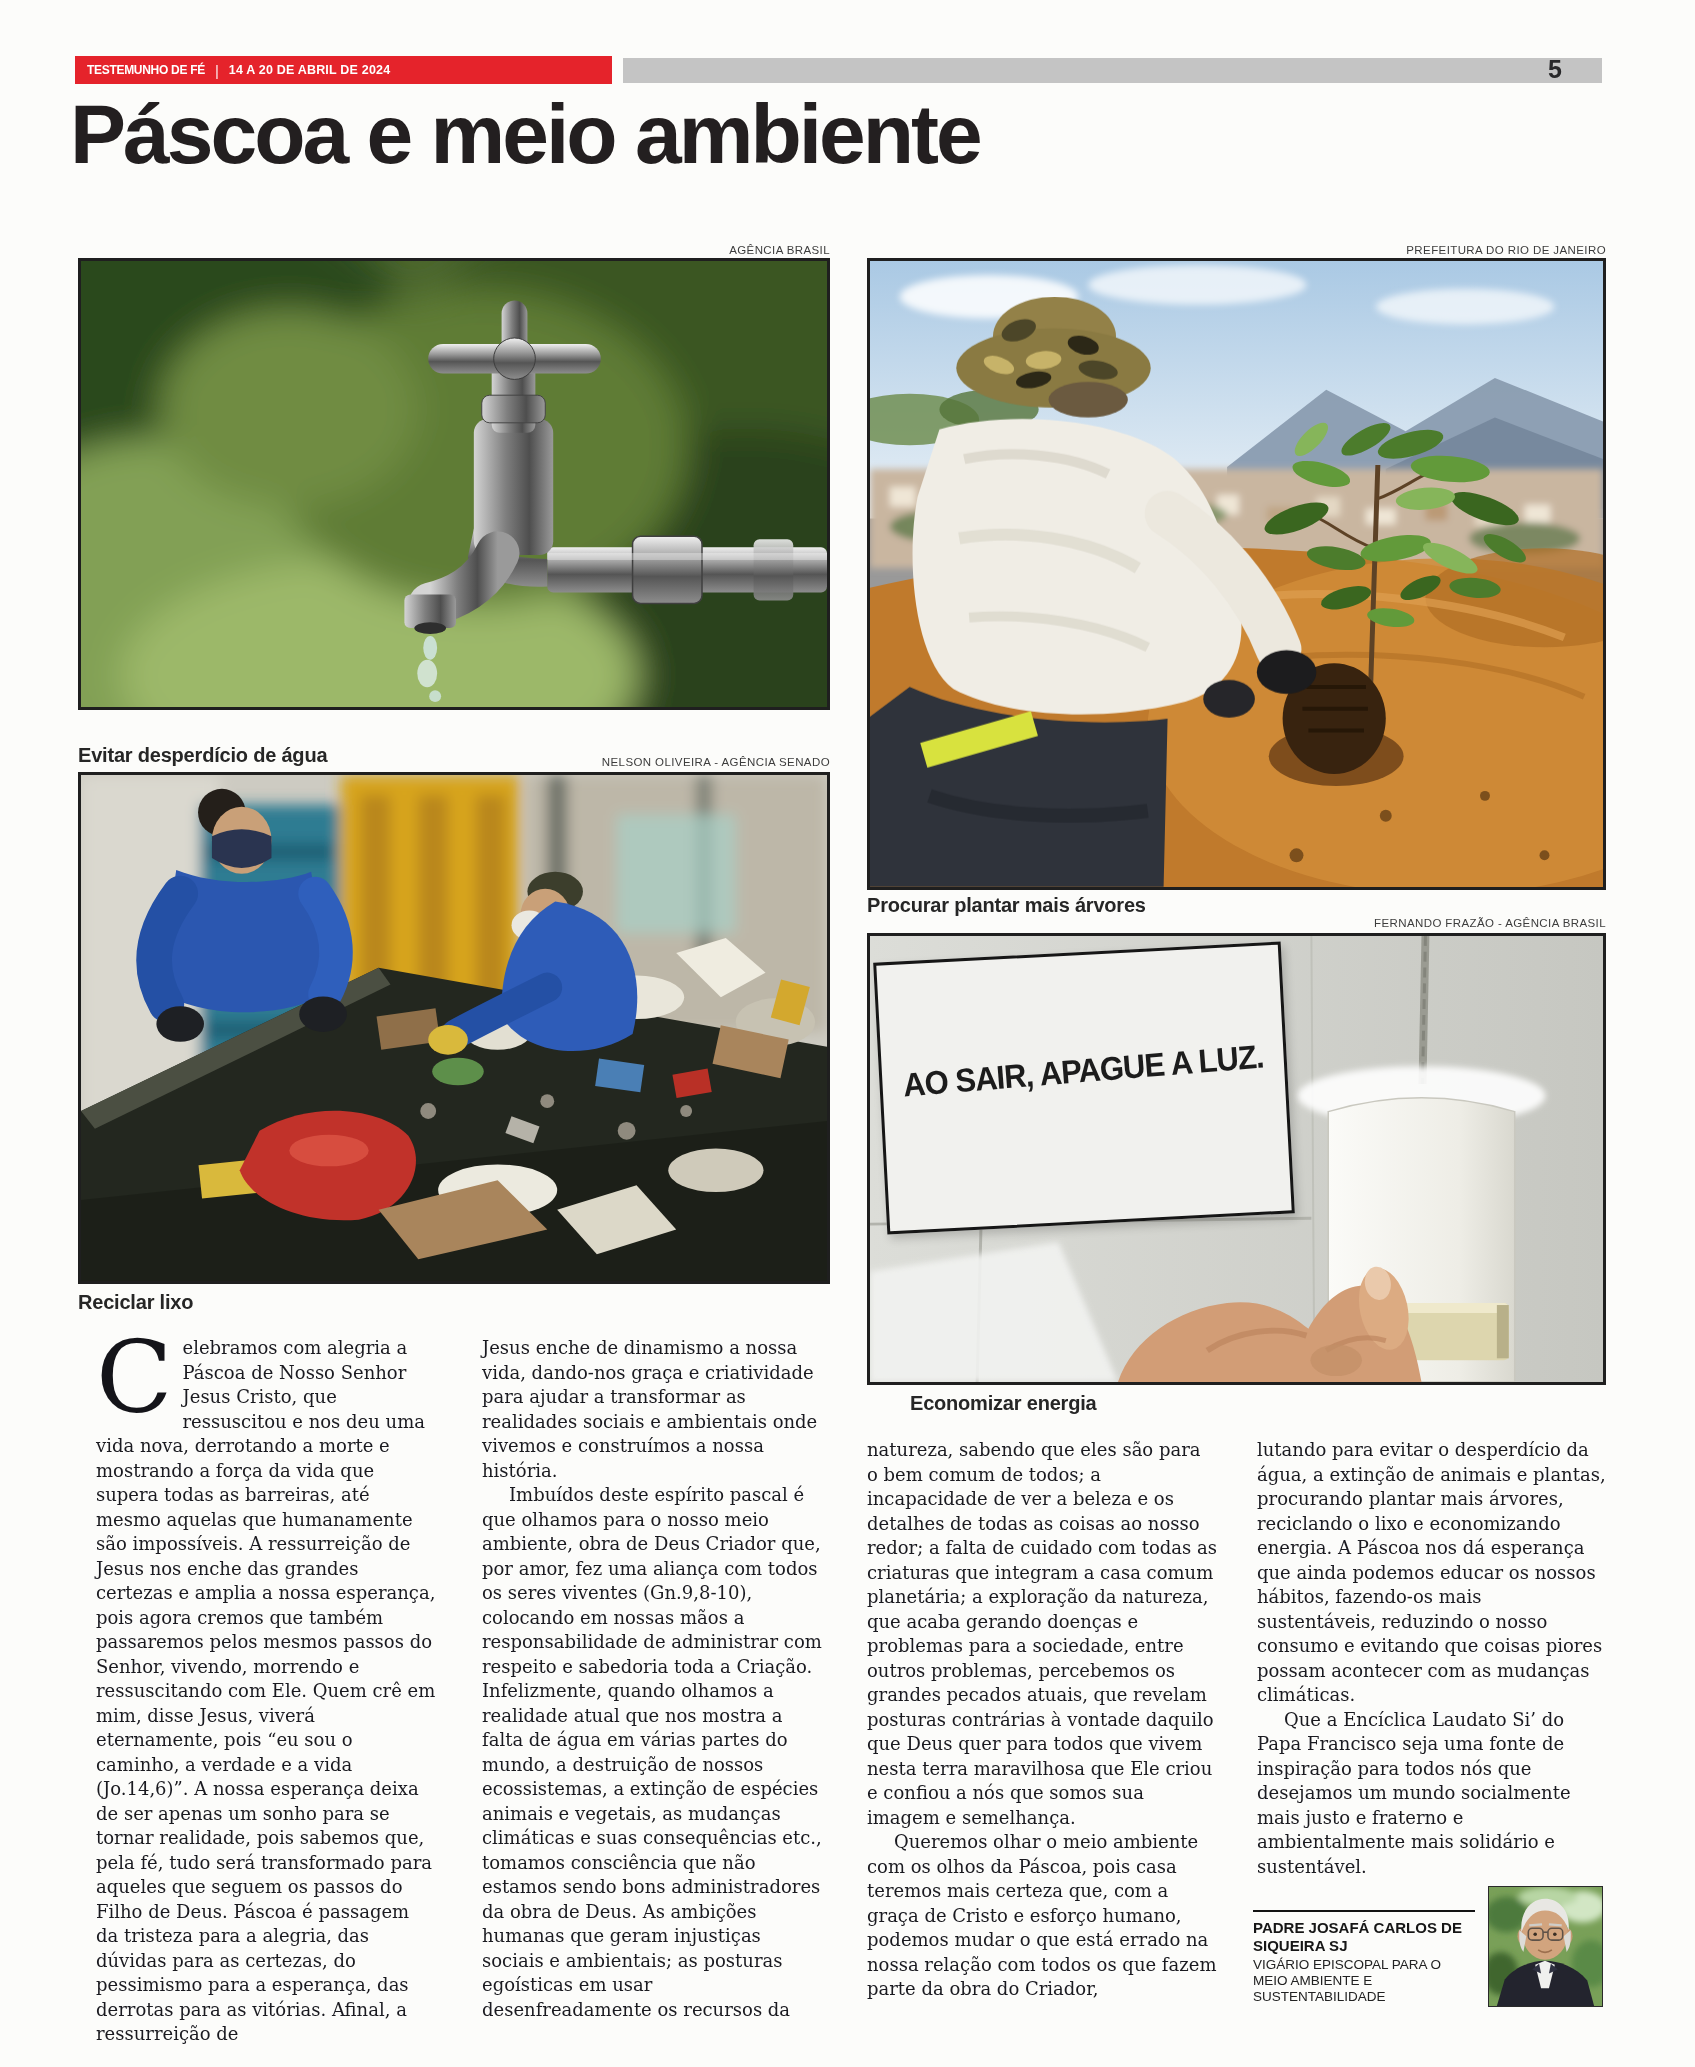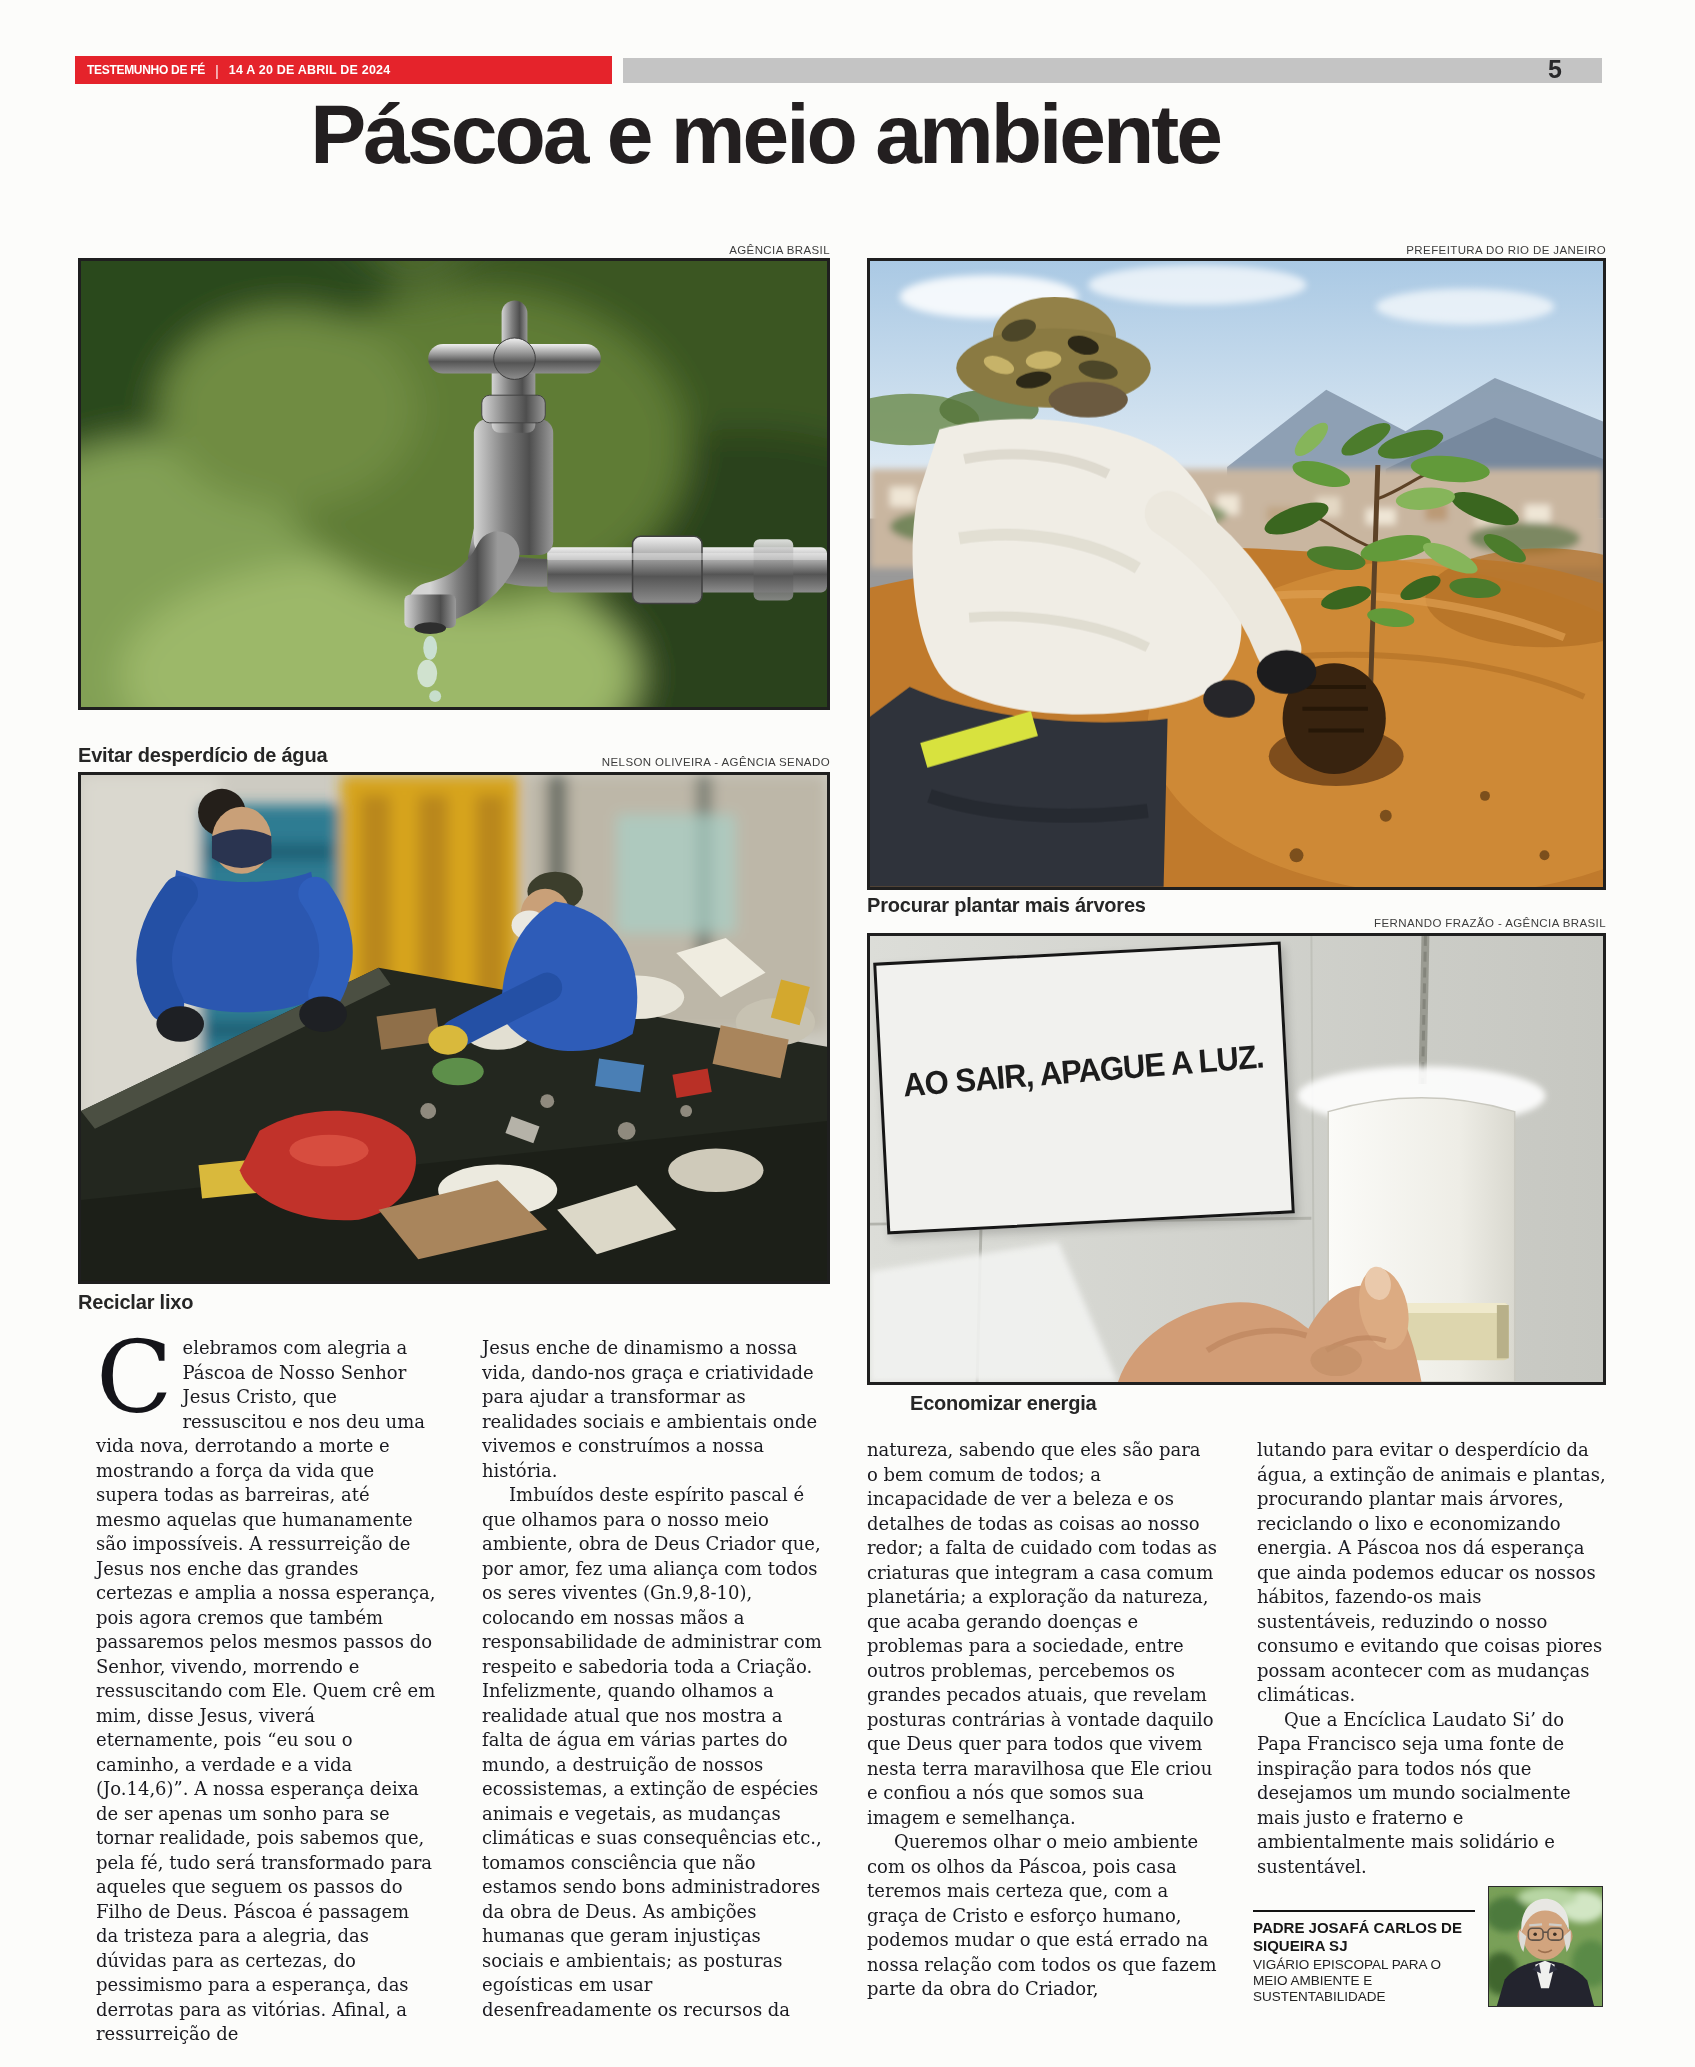--- a/index.html
+++ b/index.html
@@ -31,21 +31,21 @@
   }
   .cat-box {
     position: absolute; left: 820px; top: 59px; width: 394px; height: 39px;
     background: #fff; border: 2px solid #1b1b1b;
     display: flex; align-items: center; justify-content: center;
     font-size: 18px; font-weight: bold; letter-spacing: 0.4px; color: #1c1c1c;
   }
   
   .headline {
     position: absolute; left: 70px; top: 92px; width: 1150px;
-    text-align: right; font-size: 84px; font-weight: bold;
+    text-align: left; font-size: 84px; font-weight: bold;
     letter-spacing: -3px; color: #231f20; line-height: 1;
   }
   
   .credit {
     position: absolute; font-size: 11.5px; color: #3d3d3d;
     letter-spacing: 0.4px; text-align: right;
   }
   .photo {
     position: absolute; border: 3px solid #1f1f1f; overflow: hidden; background: #999;
   }

